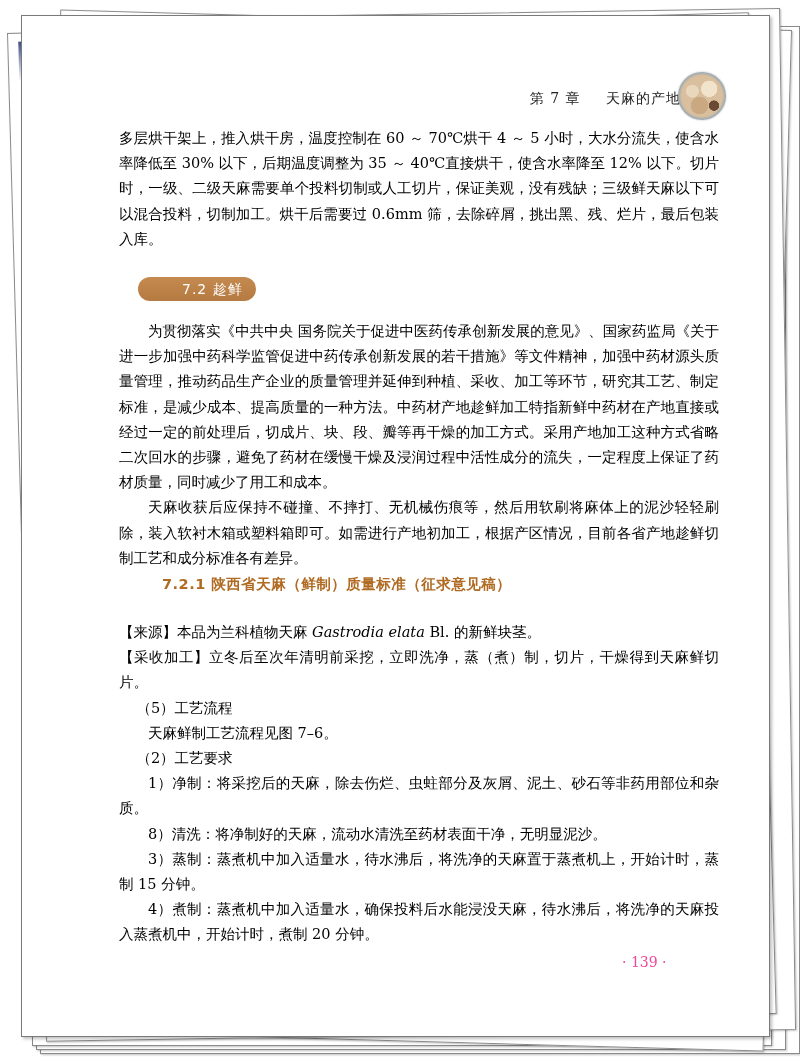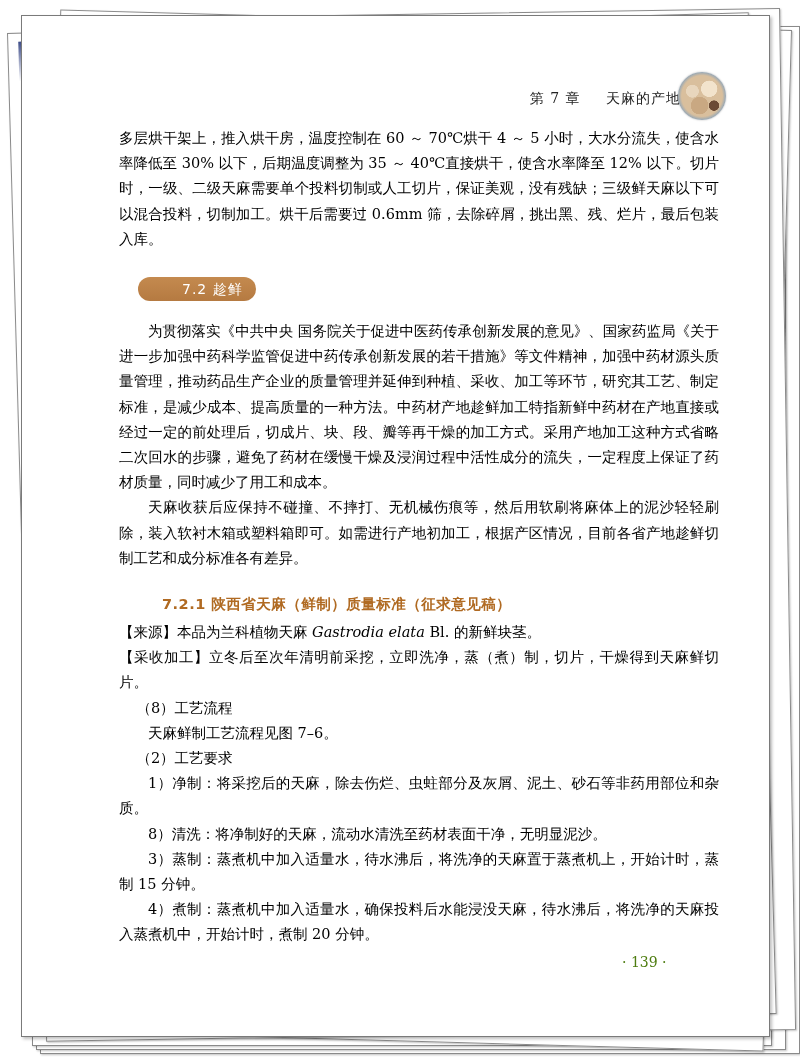--- a/index.html
+++ b/index.html
@@ -68,29 +68,29 @@
     .indent1 { padding-left: 1.2em; }
     .section-pill {
       position: absolute; left: 116px; top: 261px; width: 118px; height: 24px;
       border-radius: 12px;
       background: linear-gradient(#c48a4f, #b57a41);
       color: #fff; font-size: 14px; line-height: 24px;
       font-family: "DejaVu Sans", "Liberation Sans", sans-serif;
       padding-left: 44px; box-sizing: border-box; letter-spacing: 1px;
     }
     .sub-heading {
-      position: absolute; left: 140px; top: 579px;
+      position: absolute; left: 140px; top: 559px;
       color: #b06a22; font-weight: bold; font-size: 14.5px;
       font-family: "DejaVu Sans", "Liberation Sans", sans-serif;
       letter-spacing: 0.5px;
     }
     .ital { font-style: italic; }
     .page-num {
       position: absolute; left: 600px; top: 938px;
-      font-size: 14px; color: #4d7c0f;
+      font-size: 14px; color: #ec4899;
     }
   </style>
 </head>
 <body>
 
 <div class="sheet sheet-r1"></div>
 <div class="sheet sheet-r2"></div>
 <div class="sheet sheet-r3"></div>
 <div class="sheet sheet-back-right">
   <div class="olive-band"></div>
@@ -123,21 +123,21 @@
 
   <div class="sub-heading">7.2.1  陕西省天麻（鲜制）质量标准（征求意见稿）</div>
 
   <div class="body-text" style="top:604px;">
     <p class="p">
       <span>【来源】</span><span>本品为兰科植物天麻 </span><span class="ital">Gastrodia elata</span><span> Bl. 的新鲜块茎。</span>
     </p>
     <p class="p">
       <span>【采收加工】</span><span>立冬后至次年清明前采挖，立即洗净，蒸（煮）制，切片，干燥得到天麻鲜切片。</span>
     </p>
-    <p class="p indent1">（8）工艺流程</p>
+    <p class="p indent1">（5）工艺流程</p>
     <p class="p indent">天麻鲜制工艺流程见图 7–6。</p>
     <p class="p indent1">（2）工艺要求</p>
     <p class="p indent">1）净制：将采挖后的天麻，除去伤烂、虫蛀部分及灰屑、泥土、砂石等非药用部位和杂质。</p>
     <p class="p indent">8）清洗：将净制好的天麻，流动水清洗至药材表面干净，无明显泥沙。</p>
     <p class="p indent">3）蒸制：蒸煮机中加入适量水，待水沸后，将洗净的天麻置于蒸煮机上，开始计时，蒸制 15 分钟。</p>
     <p class="p indent">4）煮制：蒸煮机中加入适量水，确保投料后水能浸没天麻，待水沸后，将洗净的天麻投入蒸煮机中，开始计时，煮制 20 分钟。</p>
   </div>
 
   <div class="page-num">· 139 ·</div>
 </div>

